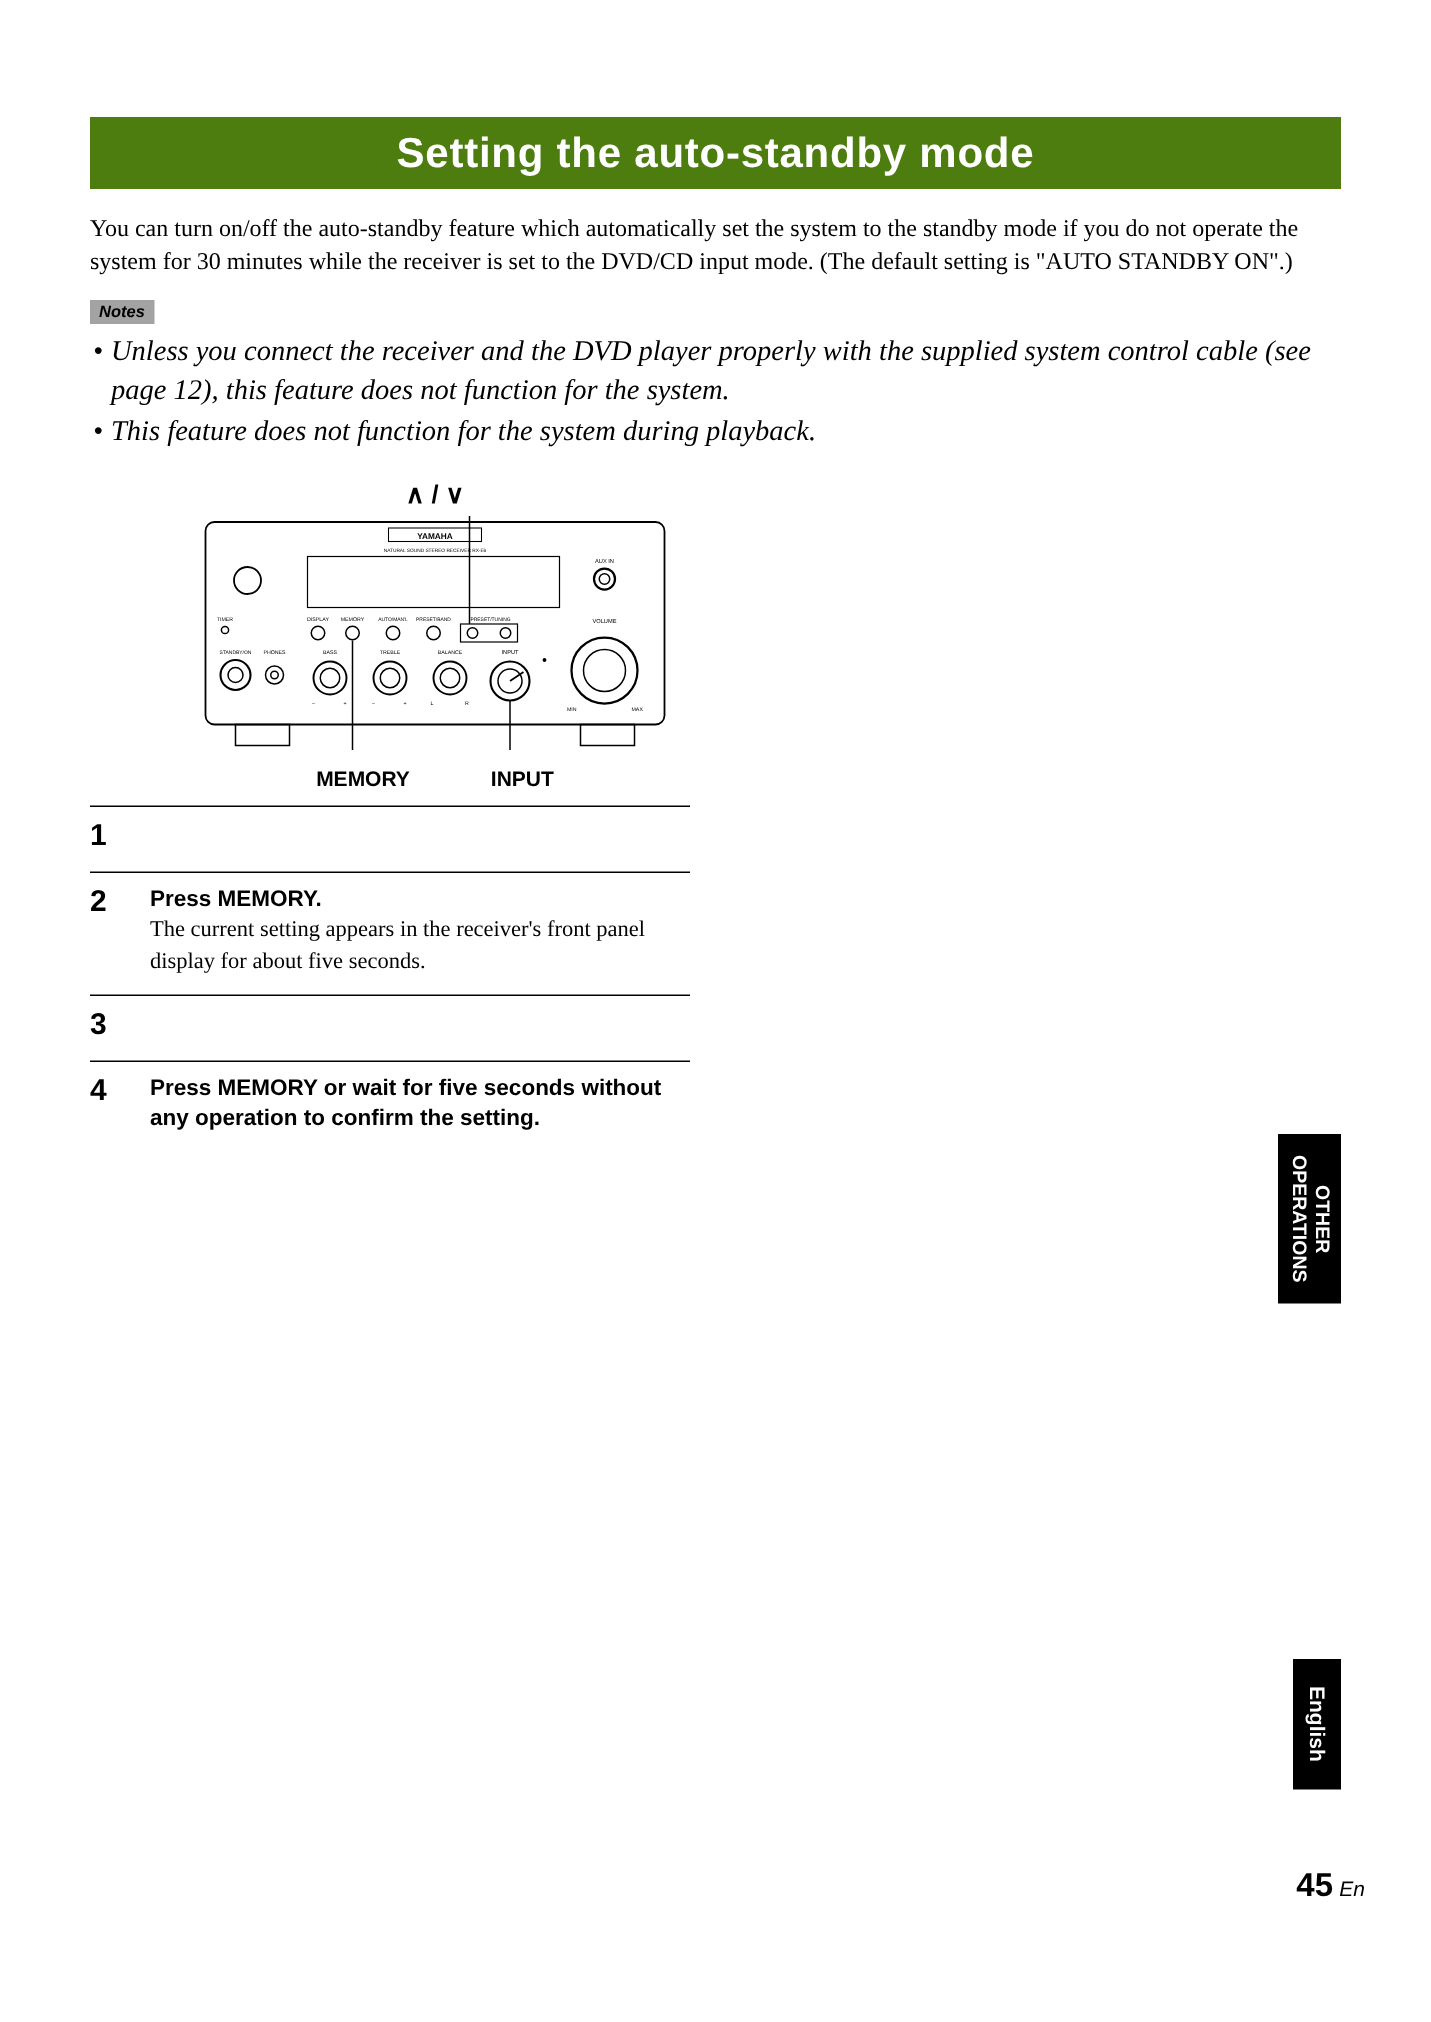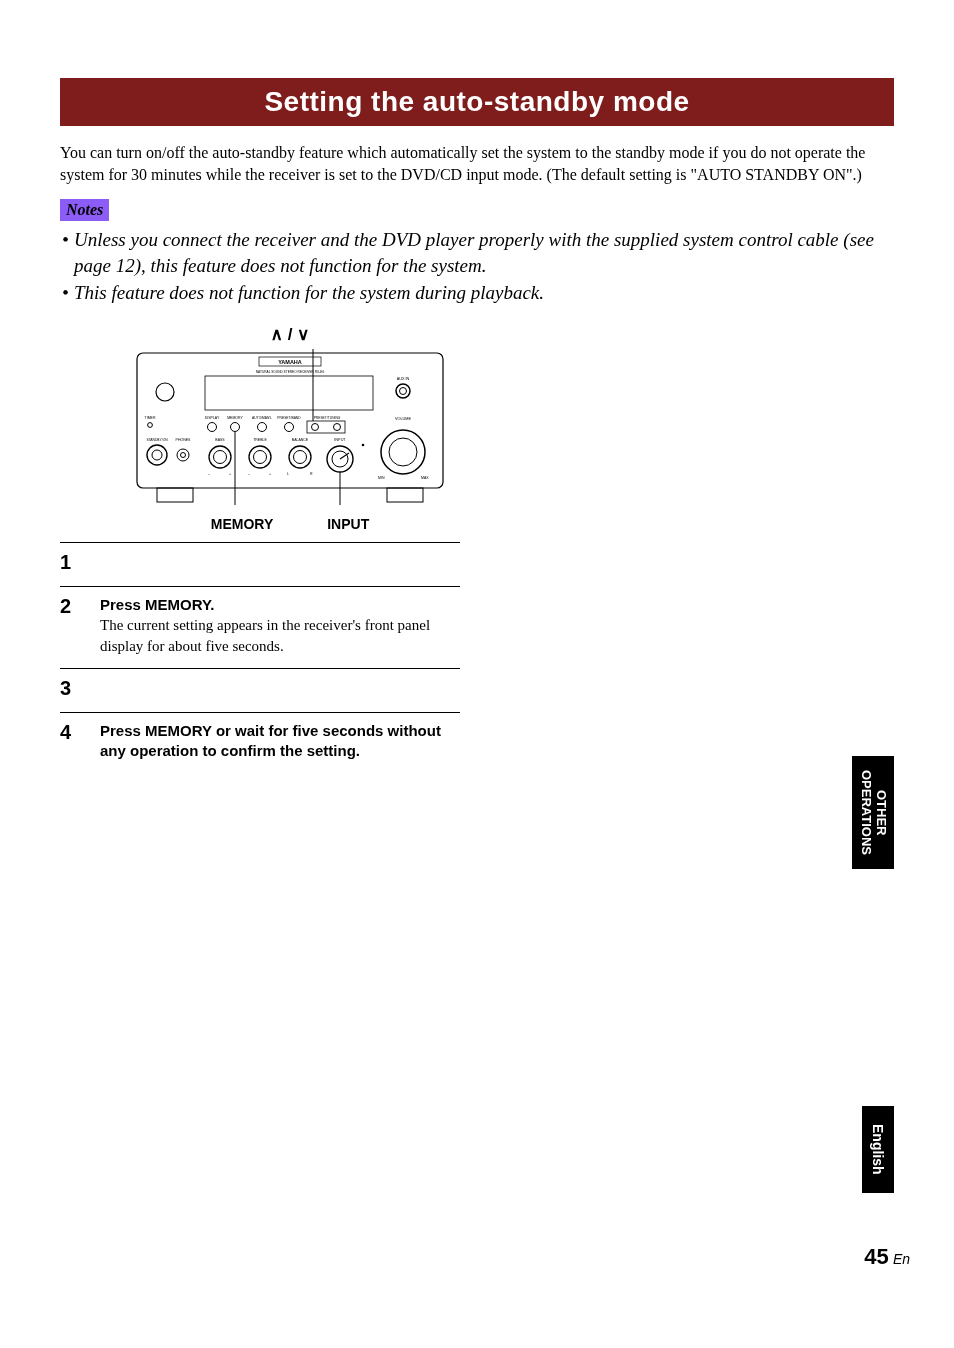--- a/index.html
+++ b/index.html
@@ -7,44 +7,44 @@
   font-family: "Times New Roman", Times, serif;
   font-size: 15px;
   color: #000;
   background: #fff;
   width: 954px;
   height: 1348px;
   position: relative;
   padding: 78px 60px 40px 60px;
 }
 .title-bar {
-  background: #7f1d1d;
+  background: #4d7c0f;
   color: #fff;
   text-align: center;
   padding: 8px 0;
   margin-bottom: 16px;
 }
 .title-bar h1 {
   font-family: Arial, Helvetica, sans-serif;
   font-weight: bold;
   font-size: 28px;
   letter-spacing: 0.5px;
 }
 .intro {
   font-size: 16px;
   line-height: 1.35;
   margin-bottom: 14px;
 }
 .notes-label {
   display: inline-block;
-  background: #8b5cf6;
-  font-family: Liberation Serif, serif;
+  background: #a3a3a3;
+  font-family: Liberation Sans, sans-serif;
   font-style: italic;
   font-weight: bold;
-  font-size: 16px;
+  font-size: 11px;
   padding: 2px 6px;
   margin-bottom: 6px;
 }
 .notes-list {
   list-style: none;
   padding-left: 0;
   margin-bottom: 18px;
 }
 .notes-list li {
   font-size: 19px;

